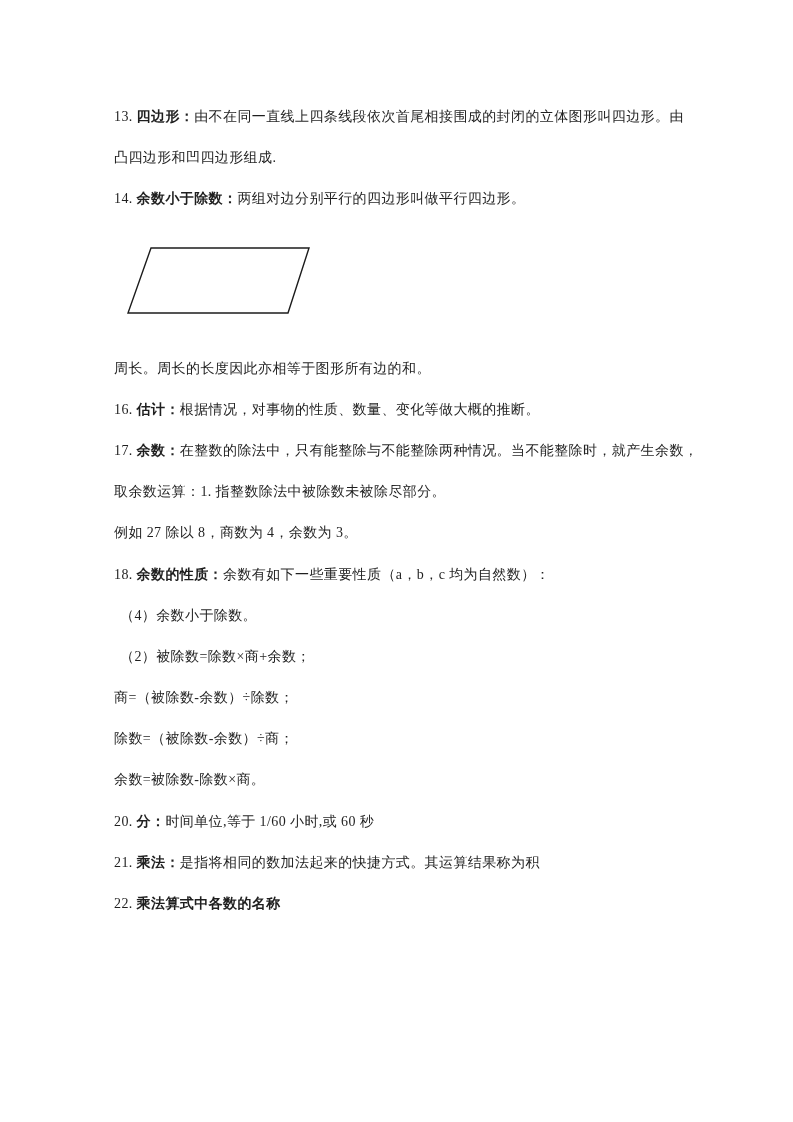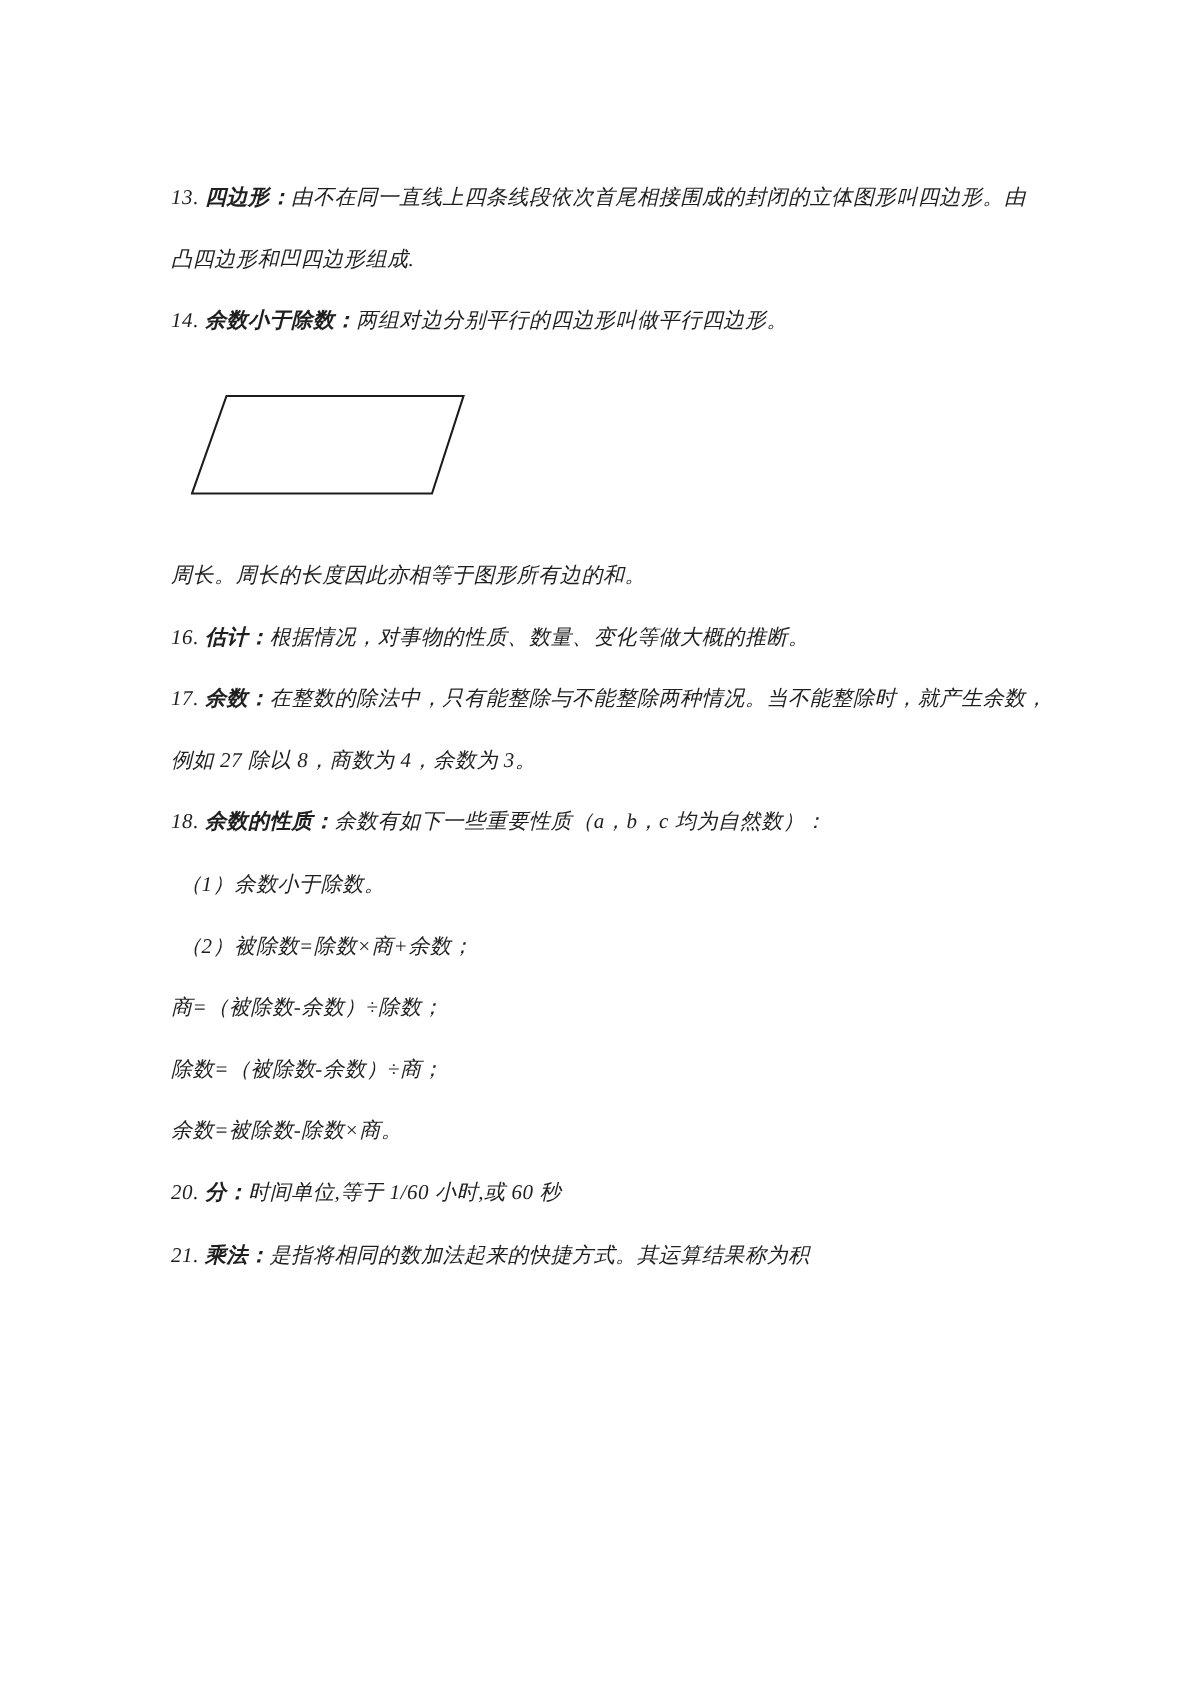--- a/index.html
+++ b/index.html
@@ -9,23 +9,22 @@
     width: 793px;
     height: 1122px;
     background: #ffffff;
     overflow: hidden;
     font-family: "Liberation Serif", "DejaVu Serif", serif;
     color: #1f1f1f;
   }
   .content {
     position: absolute;
     left: 114px;
-    top: 112px;
+    top: 96px;
     width: 566px;
-    font-style: italic;
   }
   .tline {
     height: 41.2px;
     line-height: 41.2px;
     font-size: 14px;
     letter-spacing: 0.4px;
     white-space: nowrap;
   }
   .tline .b { font-weight: bold; }
   .tline.indent { padding-left: 6px; }
@@ -58,35 +57,37 @@
       </svg>
     </div>
 
 
     <div class="tline"><span></span><span class="b"></span><span>周长。周长的长度因此亦相等于图形所有边的和。</span></div>
 
     <div class="tline"><span>16. </span><span class="b">估计：</span><span>根据情况，对事物的性质、数量、变化等做大概的推断。</span></div>
 
     <div class="tline"><span>17. </span><span class="b">余数：</span><span>在整数的除法中，只有能整除与不能整除两种情况。当不能整除时，就产生余数，</span></div>
 
+    <div class="tline"><span></span><span class="b"></span><span>取余数运算：1. 指整数除法中被除数未被除尽部分。</span></div>
 
     <div class="tline"><span></span><span class="b"></span><span>例如 27 除以 8，商数为 4，余数为 3。</span></div>
 
     <div class="tline"><span>18. </span><span class="b">余数的性质：</span><span>余数有如下一些重要性质（a，b，c 均为自然数）：</span></div>
 
-    <div class="tline indent"><span></span><span class="b"></span><span>（1）余数小于除数。</span></div>
+    <div class="tline indent"><span></span><span class="b"></span><span>（4）余数小于除数。</span></div>
 
     <div class="tline indent"><span></span><span class="b"></span><span>（2）被除数=除数×商+余数；</span></div>
 
     <div class="tline"><span></span><span class="b"></span><span>商=（被除数-余数）÷除数；</span></div>
 
     <div class="tline"><span></span><span class="b"></span><span>除数=（被除数-余数）÷商；</span></div>
 
     <div class="tline"><span></span><span class="b"></span><span>余数=被除数-除数×商。</span></div>
 
 
     <div class="tline"><span>20. </span><span class="b">分：</span><span>时间单位,等于 1/60 小时,或 60 秒</span></div>
 
     <div class="tline"><span>21. </span><span class="b">乘法：</span><span>是指将相同的数加法起来的快捷方式。其运算结果称为积</span></div>
 
+    <div class="tline"><span>22. </span><span class="b">乘法算式中各数的名称</span><span></span></div>
 
   </div>
 </div>
 
 </body></html>

